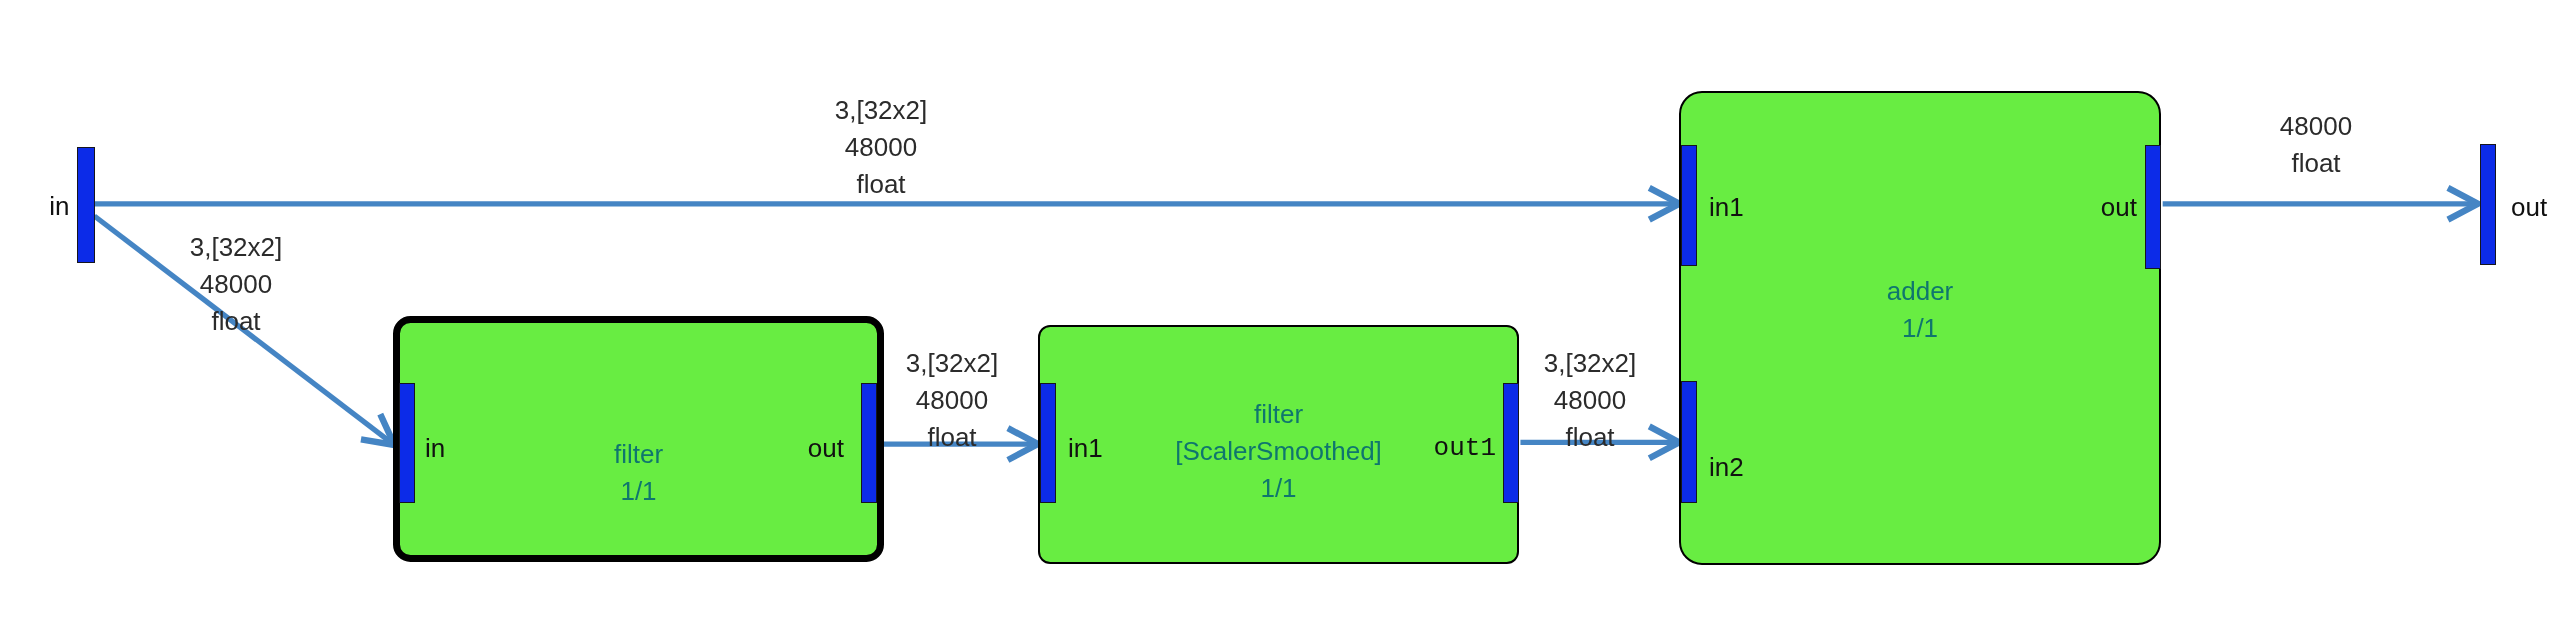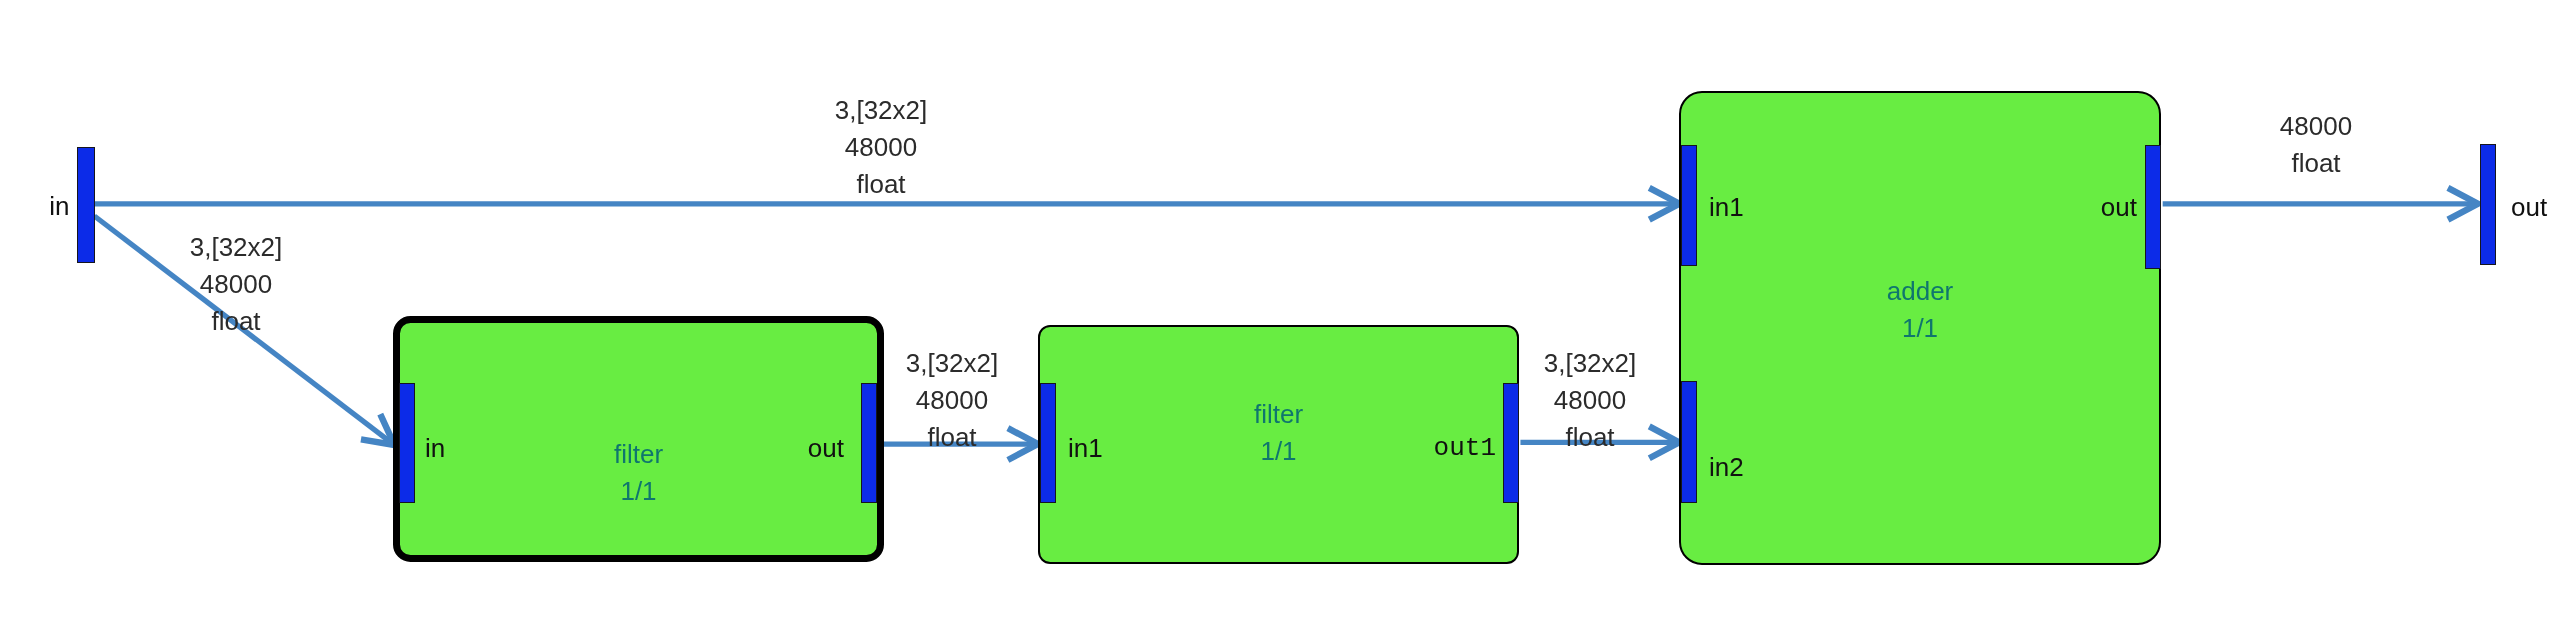--- a/index.html
+++ b/index.html
@@ -86,20 +86,21 @@
     <span>1/1</span>
   </div>
 
   <div class="node" style="left:1038px;top:325px;width:481px;height:239px;"></div>
   <div class="port" style="left:1040px;top:383px;width:15.7px;height:120px;"></div>
   <div class="port" style="left:1503px;top:383px;width:15.7px;height:120px;"></div>
   <div class="txt" style="left:1068px;top:433px;width:79px;">in1</div>
   <div class="txt r" style="left:1398px;top:433px;width:98px;font-family:Liberation Mono, monospace;">out1</div>
   <div class="block-label" style="left:1038px;top:396px;width:481px;">
     <span>filter</span>
+    <span>[ScalerSmoothed]</span>
     <span>1/1</span>
   </div>
 
   <div class="node" style="left:1679px;top:91px;width:482px;height:474px;border-radius:23px;"></div>
   <div class="port" style="left:1681px;top:145px;width:15.7px;height:121px;"></div>
   <div class="port" style="left:1681px;top:381px;width:15.7px;height:122px;"></div>
   <div class="port" style="left:2145px;top:145px;width:15.7px;height:124px;"></div>
   <div class="txt" style="left:1709px;top:192px;width:79px;">in1</div>
   <div class="txt" style="left:1709px;top:452px;width:79px;">in2</div>
   <div class="txt r" style="left:2045px;top:192px;width:92px;">out</div>

